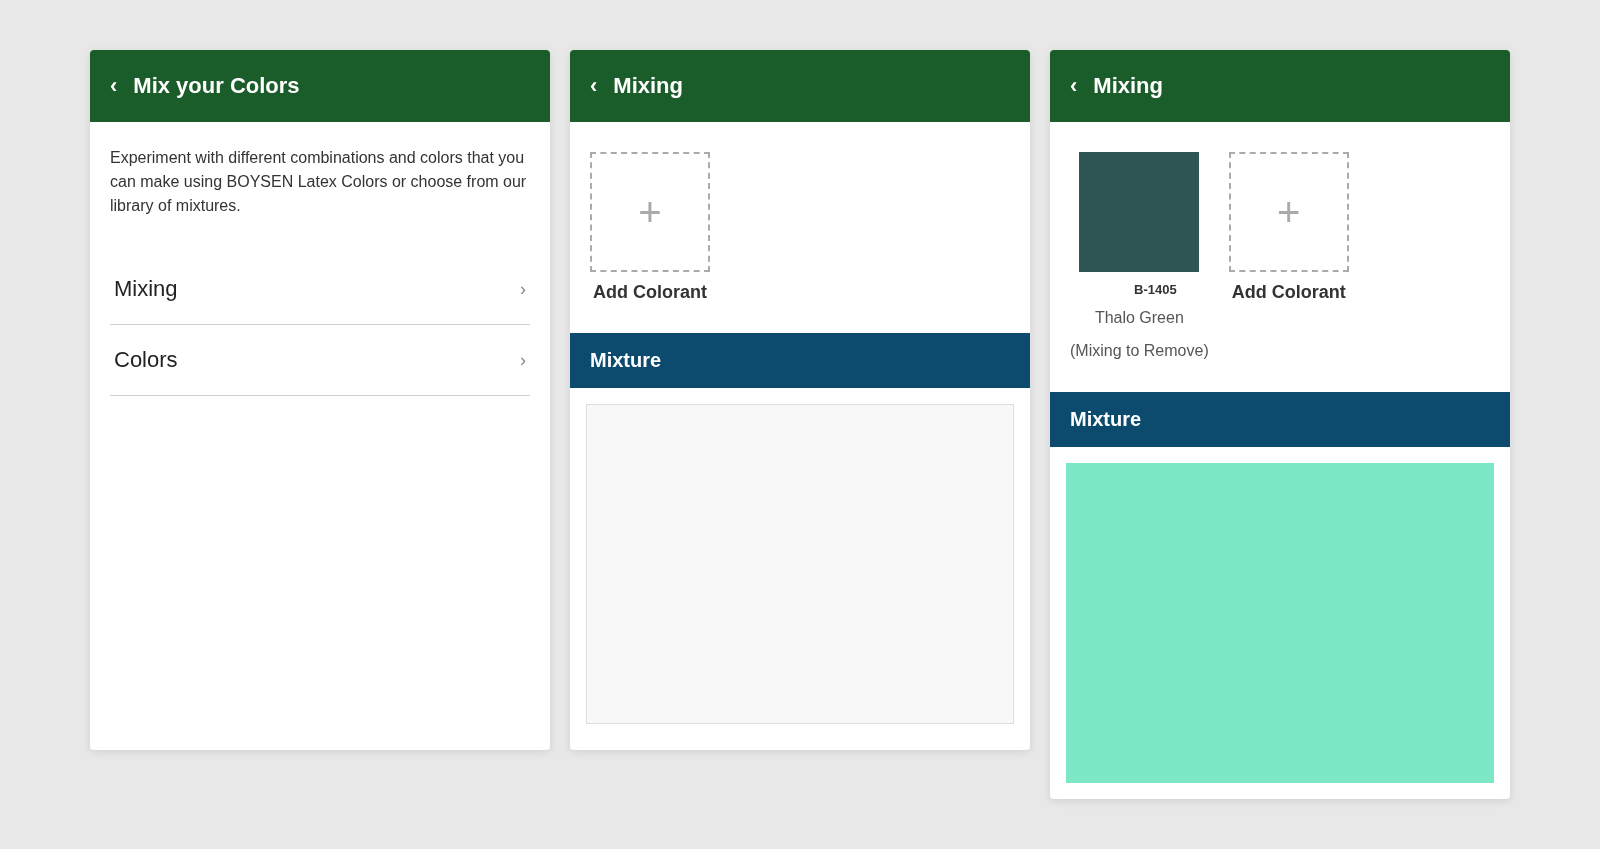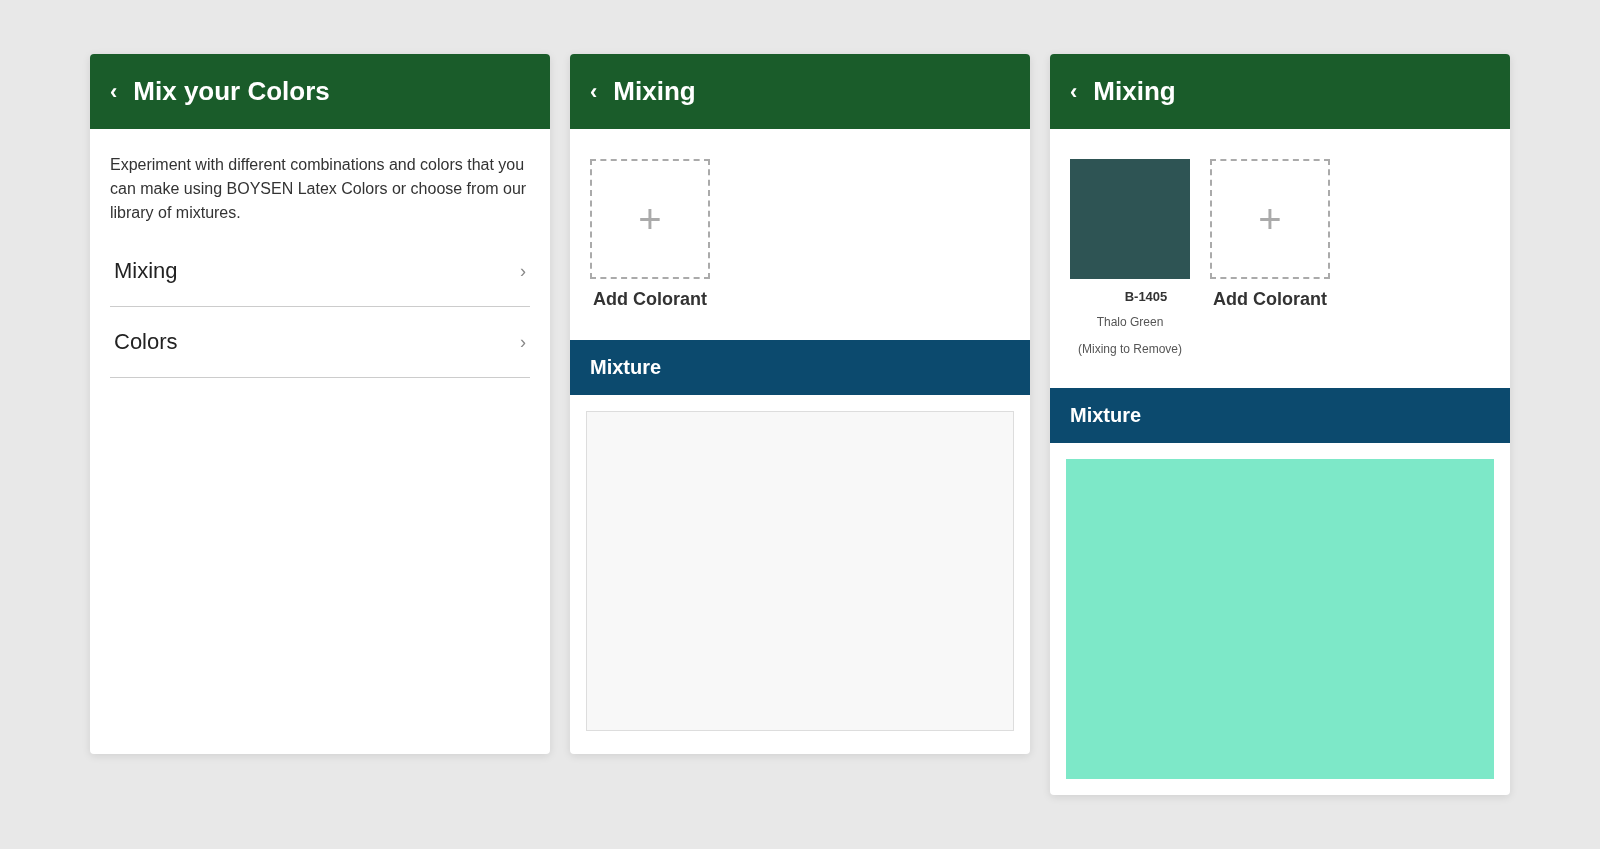--- a/index.html
+++ b/index.html
@@ -42,34 +42,34 @@
     .back-arrow {
       color: #ffffff;
       font-size: 22px;
       font-weight: bold;
       cursor: pointer;
       flex-shrink: 0;
     }
 
     .header-title {
       color: #ffffff;
-      font-size: 26px;
+      font-size: 22px;
       font-weight: bold;
     }
 
     .screen-body {
       padding: 24px 20px;
     }
 
     
     .description-text {
       font-size: 16px;
       color: #333;
       line-height: 1.5;
-      margin-bottom: 11px;
+      margin-bottom: 36px;
     }
 
     .menu-item {
       display: flex;
       justify-content: space-between;
       align-items: center;
       padding: 22px 4px;
       cursor: pointer;
       border-bottom: 1px solid #ccc;
     }
@@ -131,21 +131,21 @@
 
     .colorant-name {
       font-size: 13px;
       font-weight: bold;
       color: #333;
       text-align: center;
       margin-left: 32px;
     }
 
     .colorant-desc {
-      font-size: 12px;
+      font-size: 16px;
       color: #555;
       text-align: center;
       line-height: 1.4;
     }
 
     
     .mixture-header {
       background-color: #0c4a6e;
       padding: 16px 20px;
     }

